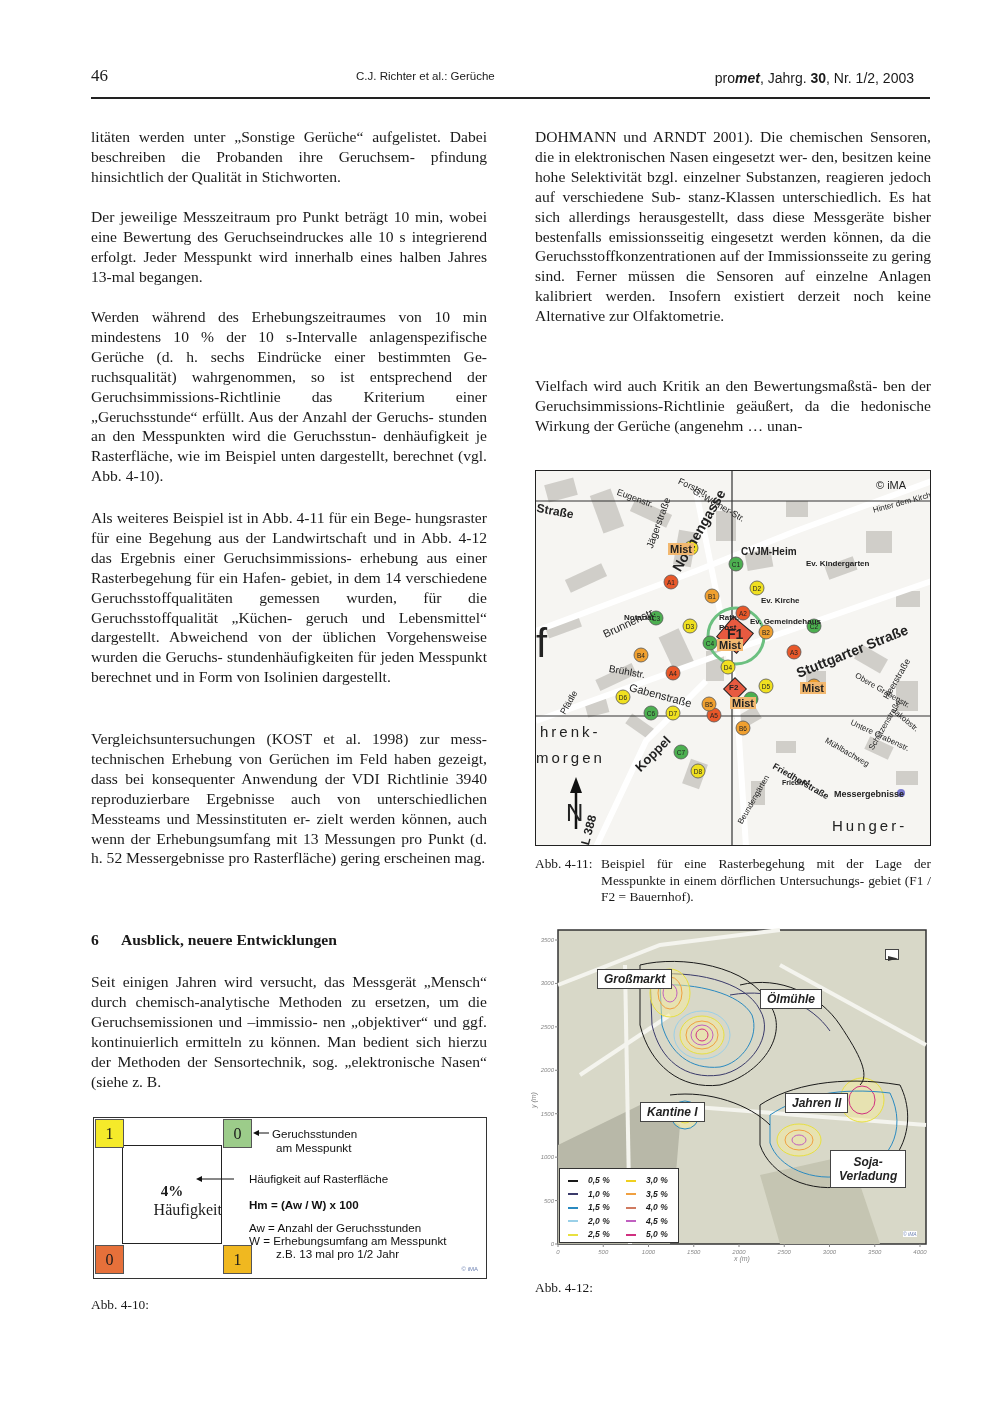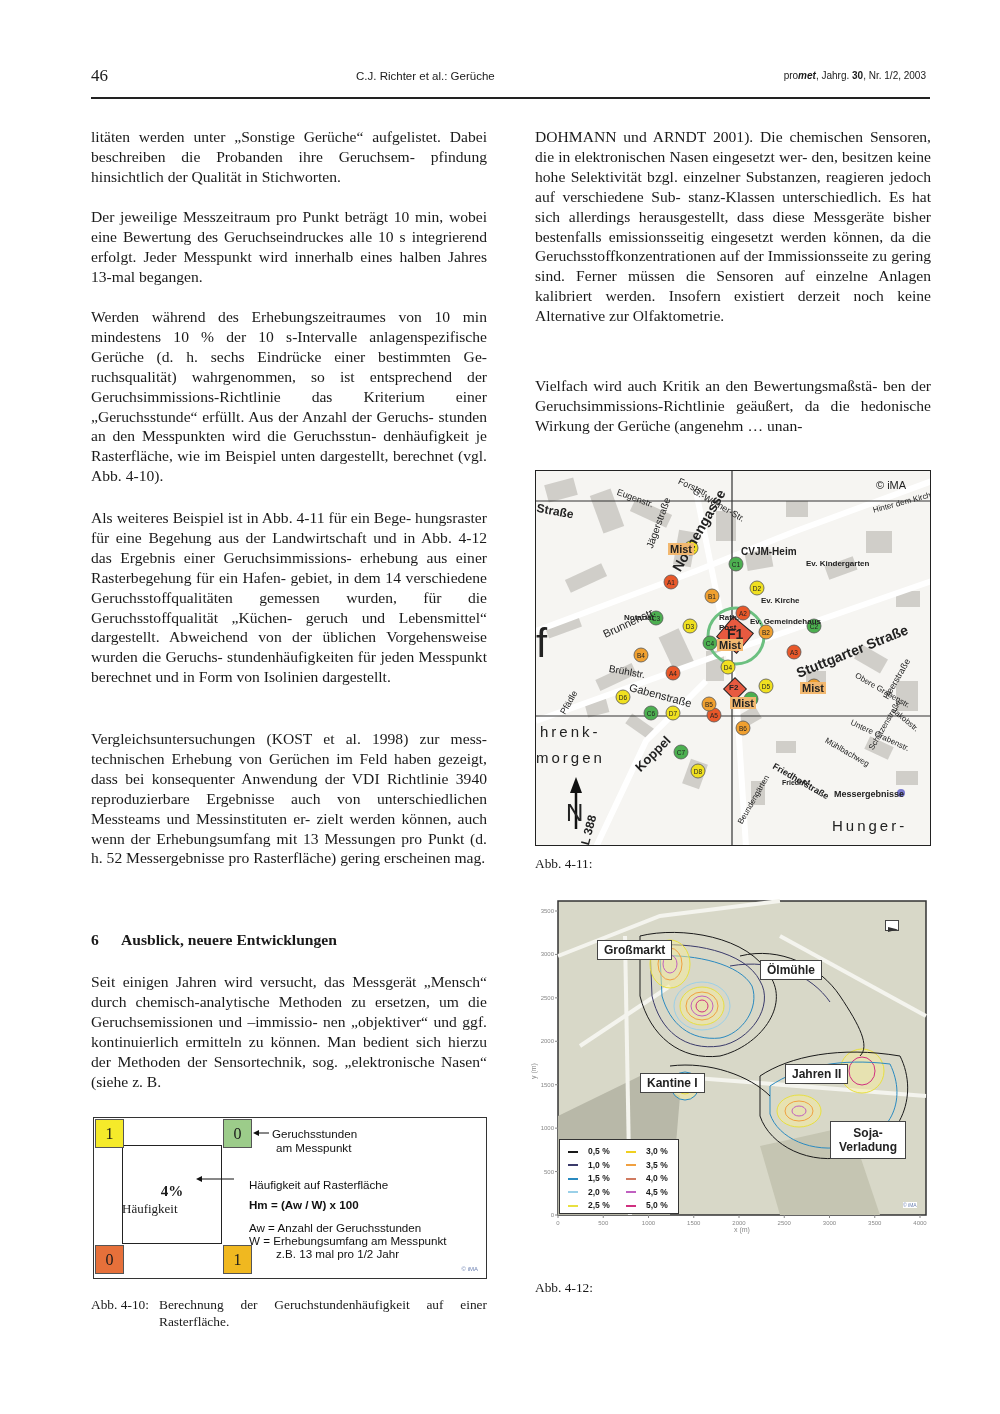--- a/index.html
+++ b/index.html
@@ -2,52 +2,52 @@
 <html><head>
 <meta charset="utf-8">
 <style>
   * { box-sizing: border-box; margin: 0; padding: 0; }
   html, body { width: 1000px; height: 1414px; background: #ffffff; overflow: hidden; }
   body { position: relative; font-family: "Liberation Serif", "DejaVu Serif", serif; color: #1a1a1a; }
 
   .header { position: absolute; left: 91px; top: 66px; width: 839px; height: 20px; font-family: "Liberation Sans", "DejaVu Sans", sans-serif; }
   .header .page-num { position: absolute; left: 0; top: 0; font-family: "Liberation Serif", serif; font-size: 17px; }
   .header .running-title { position: absolute; left: 265px; top: 4px; font-size: 11.5px; }
-  .header .journal { position: absolute; right: 4px; top: 4px; font-size: 10px; }
+  .header .journal { position: absolute; right: 16px; top: 4px; font-size: 14px; }
   .header .journal i, .header .journal b { font-weight: bold; }
   .header-rule { position: absolute; left: 91px; top: 97px; width: 839px; height: 1.5px; background: #222; }
 
   .col { position: absolute; width: 396px; font-size: 15.6px; line-height: 19.9px; text-align: justify; hyphens: manual; }
   .col-left { left: 91px; }
   .col-right { left: 535px; }
   .para { position: absolute; left: 0; width: 396px; }
 
   .section-heading { position: absolute; left: 91px; top: 931px; font-weight: bold; font-size: 15.6px; }
   .section-heading .num { display: inline-block; width: 30px; }
 
   
   .fig410 { position: absolute; left: 93px; top: 1117px; width: 394px; height: 162px; border: 1.5px solid #333; background: #fff; }
   .fig410 .cell { position: absolute; width: 29px; height: 29px; border: 1px solid #555; font-size: 16px; text-align: center; line-height: 28px; }
   .fig410 .square { position: absolute; left: 28px; top: 27px; width: 100px; height: 99px; border: 1.5px solid #222; }
   .fig410 .pct { position: absolute; left: 28px; top: 65px; width: 100px; text-align: center; font-size: 15px; font-weight: bold; }
-  .fig410 .pct-label { position: absolute; left: 28px; top: 83px; width: 100px; text-align: left; font-size: 13px; }
+  .fig410 .pct-label { position: absolute; left: 28px; top: 83px; width: 100px; text-align: right; font-size: 16px; }
   .fig410 .txt { position: absolute; font-family: "Liberation Sans", sans-serif; font-size: 11.6px; line-height: 13.5px; white-space: nowrap; color: #111; }
   .fig410 .copyright { position: absolute; right: 8px; bottom: 6px; font-family: "Liberation Sans", sans-serif; font-size: 6px; color: #6a7fb0; }
 
   .caption { position: absolute; font-size: 13.4px; line-height: 16.5px; text-align: justify; }
   .caption .lbl { position: absolute; left: 0; top: 0; }
   .caption .body { position: absolute; top: 0; }
 
   
   .fig411 { position: absolute; left: 535px; top: 470px; width: 396px; height: 376px; border: 1.5px solid #222; background: #f6f5f2; overflow: hidden; }
   .fig411 svg { position: absolute; left: 0; top: 0; }
   .maptxt { font-family: "Liberation Sans", sans-serif; fill: #222; }
 
   
-  .fig412 { position: absolute; left: 520px; top: 896px; width: 420px; height: 340px; }
+  .fig412 { position: absolute; left: 520px; top: 925px; width: 420px; height: 340px; font-style: italic; }
 </style>
 </head>
 <body>
 
 <div class="header">
   <span class="page-num">46</span>
   <span class="running-title">C.J. Richter et al.: Gerüche</span>
   <span class="journal"><span>pro</span><i>met</i><span>, Jahrg. </span><b>30</b><span>, Nr. 1/2, 2003</span></span>
 </div>
 <div class="header-rule"></div>
@@ -78,31 +78,30 @@
   <div class="pct-label">Häufigkeit</div>
 
   <svg width="394" height="162" style="position:absolute;left:0;top:0;">
     <line x1="163" y1="15" x2="175" y2="15" stroke="#111" stroke-width="1"></line>
     <polygon points="159,15 165,12 165,18" fill="#111"></polygon>
     <line x1="106" y1="61" x2="140" y2="61" stroke="#111" stroke-width="1"></line>
     <polygon points="102,61 108,58 108,64" fill="#111"></polygon>
   </svg>
   <div class="txt" style="left:178px;top:9px;">Geruchsstunden</div>
   <div class="txt" style="left:182px;top:23px;">am Messpunkt</div>
-  <div class="txt" style="left:155px;top:54px;margin-top:6px;">Häufigkeit auf Rasterfläche</div>
+  <div class="txt" style="left:155px;top:54px;">Häufigkeit auf Rasterfläche</div>
   <div class="txt" style="left:155px;top:80px;font-weight:bold;">Hm = (Aw / W) x 100</div>
   <div class="txt" style="left:155px;top:103px;">Aw = Anzahl der Geruchsstunden</div>
   <div class="txt" style="left:155px;top:116px;">W = Erhebungsumfang am Messpunkt</div>
   <div class="txt" style="left:182px;top:129px;">z.B. 13 mal pro 1/2 Jahr</div>
   <div class="copyright">© iMA</div>
 </div>
 
 <div class="caption" style="left:91px;top:1297px;width:396px;height:36px;">
   <span class="lbl">Abb. 4-10:</span>
-  <span class="body" style="left:68px;width:328px;">Berechnung der Geruchstundenhäufigkeit auf einer Rasterfläche.</span>
 </div>
 
 <div class="col col-right" style="top:127px;">
   <p class="para" style="top:0;">DOHMANN und ARNDT 2001). Die chemischen Sensoren, die in elektronischen Nasen eingesetzt wer- den, besitzen keine hohe Selektivität bzgl. einzelner Substanzen, reagieren jedoch auf verschiedene Sub- stanz-Klassen unterschiedlich. Es hat sich allerdings herausgestellt, dass diese Messgeräte bisher bestenfalls emissionsseitig eingesetzt werden können, da die Geruchsstoffkonzentrationen auf der Immissionsseite zu gering sind. Ferner müssen die Sensoren auf einzelne Anlagen kalibriert werden. Insofern existiert derzeit noch keine Alternative zur Olfaktometrie.</p>
   <p class="para" style="top:249px;">Vielfach wird auch Kritik an den Bewertungsmaßstä- ben der Geruchsimmissions-Richtlinie geäußert, da die hedonische Wirkung der Gerüche (angenehm … unan-</p>
 </div>
 
 <div class="fig411">
   <svg width="396" height="376">
 
@@ -254,20 +253,21 @@
       <div style="position: absolute; left: 4px; top: 252px; font-size: 15px; font-family: &quot;Liberation Sans&quot;, sans-serif; color: rgb(34, 34, 34); white-space: nowrap; font-weight: normal; transform: none; transform-origin: left top; background: transparent; padding: 0px; letter-spacing: 3px;">hrenk-</div>
       <div style="position: absolute; left: 0px; top: 278px; font-size: 15px; font-family: &quot;Liberation Sans&quot;, sans-serif; color: rgb(34, 34, 34); white-space: nowrap; font-weight: normal; transform: none; transform-origin: left top; background: transparent; padding: 0px; letter-spacing: 3px;">morgen</div>
       <div style="position: absolute; left: 296px; top: 346px; font-size: 15px; font-family: &quot;Liberation Sans&quot;, sans-serif; color: rgb(34, 34, 34); white-space: nowrap; font-weight: normal; transform: none; transform-origin: left top; background: transparent; padding: 0px; letter-spacing: 3px;">Hunger-</div>
       <div style="position: absolute; left: 0px; top: 150px; font-size: 40px; font-family: &quot;Liberation Sans&quot;, sans-serif; color: rgb(34, 34, 34); white-space: nowrap; font-weight: normal; transform: none; transform-origin: left top; background: transparent; padding: 0px; letter-spacing: normal;">f</div>
       <div style="position: absolute; left: 30px; top: 328px; font-size: 24px; font-family: &quot;Liberation Sans&quot;, sans-serif; color: rgb(34, 34, 34); white-space: nowrap; font-weight: normal; transform: none; transform-origin: left top; background: transparent; padding: 0px; letter-spacing: normal;">N</div>
     </div>
 </div>
 
 <div class="caption" style="left:535px;top:856px;width:396px;height:54px;">
   <span class="lbl">Abb. 4-11:</span>
+  <span class="body" style="left:66px;width:330px;">Beispiel für eine Rasterbegehung mit der Lage der Messpunkte in einem dörflichen Untersuchungs- gebiet (F1 / F2 = Bauernhof).</span>
 </div>
 
 <div class="fig412">
   <svg width="420" height="340" id="fig412svg">
     <rect x="38" y="5" width="368" height="314" fill="#d8d8c8" stroke="#333" stroke-width="1.5"></rect>
 
     <path d="M38 220 L120 180 L160 200 L150 319 L38 319 Z" fill="#b8b8a8"></path>
     <path d="M240 250 L330 230 L360 319 L260 319 Z" fill="#c5c5b2"></path>
     <g stroke="#f4f4ee" stroke-width="4" fill="none">
       <path d="M38 60 L140 20 L260 5"></path>

